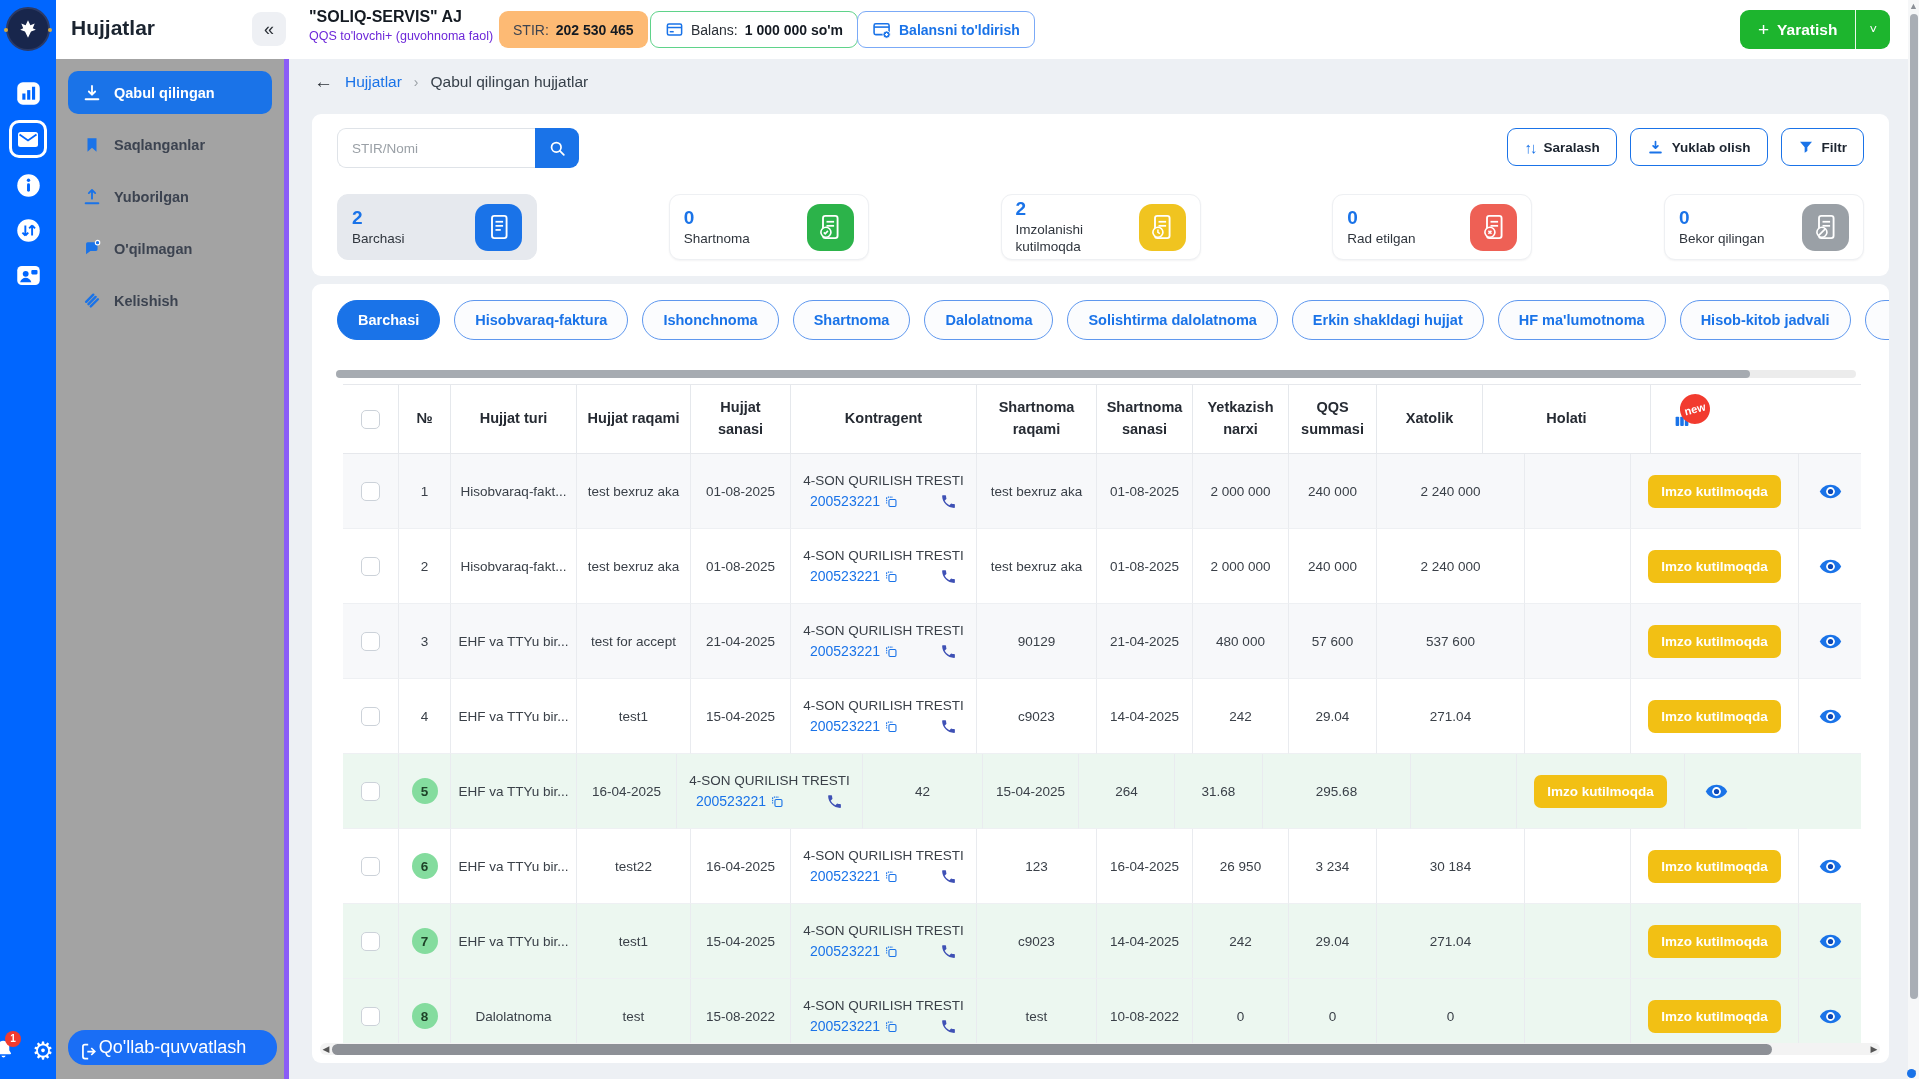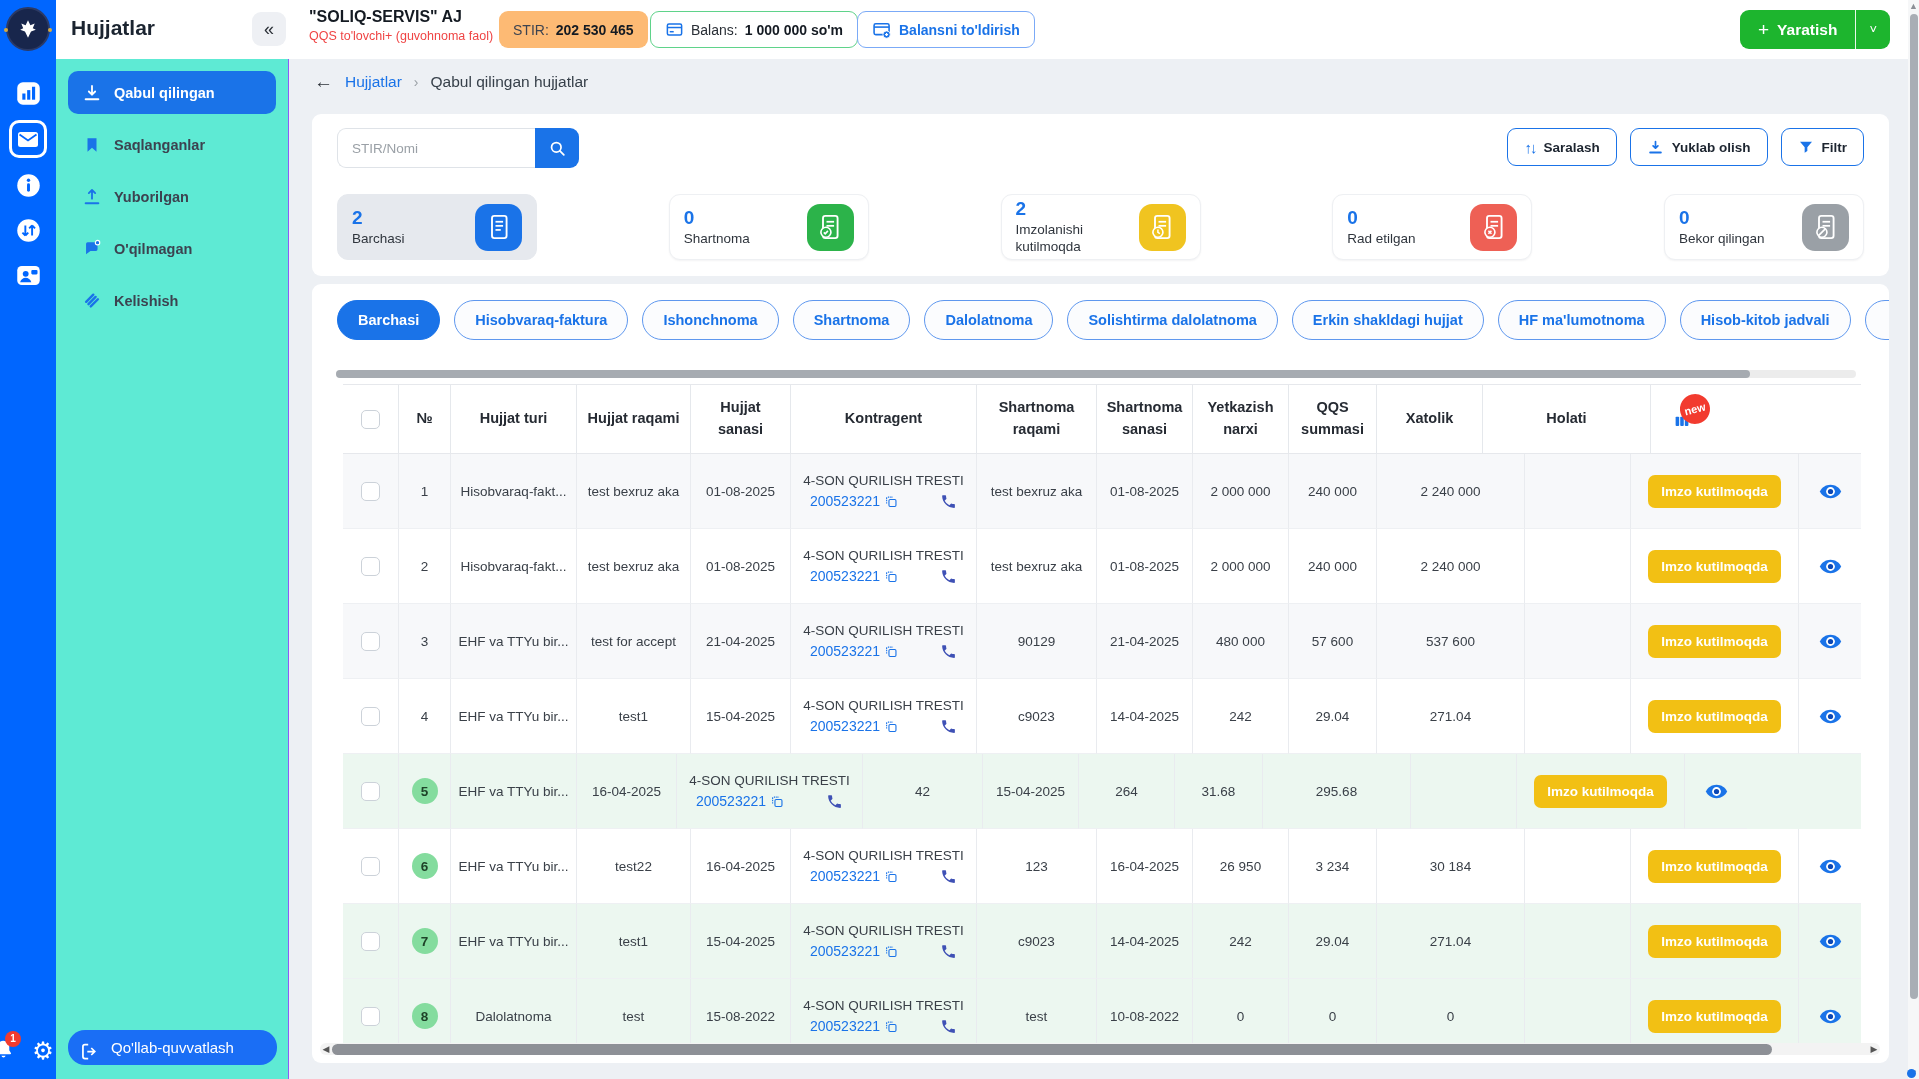--- a/index.html
+++ b/index.html
@@ -10,21 +10,21 @@
   }
   .ic{display:inline-flex;align-items:center;justify-content:center;line-height:1}
   svg{display:block}
 
   
   .header{position:absolute;top:0;left:0;width:1919px;height:59px;background:#fff;display:flex;align-items:center;padding-right:29px;z-index:5}
   .app-title{position:absolute;left:71px;top:16px;font-size:21px;font-weight:700;color:#1b2430}
   .collapse-btn{position:absolute;left:252px;top:12px;width:34px;height:34px;border-radius:9px;background:#eef0f4;border:none;font-size:18px;color:#2a2f36;display:flex;align-items:center;justify-content:center;cursor:pointer}
   .company{position:absolute;left:309px;top:8px}
   .company .cname{font-size:16px;font-weight:700;color:#141a22}
-  .company .csub{font-size:12.5px;color:#ef4444;margin-top:3px}
+  .company .csub{font-size:12.5px;color:#6d28d9;margin-top:3px}
   .chip{display:flex;align-items:center;gap:7px;height:37px;border-radius:9px;padding:0 14px;font-size:14px;white-space:nowrap}
   .chip-stir{position:absolute;left:499px;top:11px;background:#fdba74;color:#3c4350}
   .chip-stir b{color:#141a22}
   .chip-balance{position:absolute;left:650px;top:11px;background:#fff;border:1.5px solid #5fd38a;color:#2a2f36}
   .chip-balance b{color:#141a22}
   .chip-topup{position:absolute;left:857px;top:11px;background:#fff;border:1.5px solid #7baaf7;color:var(--primary);font-weight:700;cursor:pointer}
   .create-btn{position:absolute;right:29px;top:10px;height:39px;display:flex;align-items:stretch;border-radius:9px;overflow:hidden;cursor:pointer}
   .create-main{background:var(--green);color:#fff;font-size:15.5px;font-weight:700;display:flex;align-items:center;gap:8px;padding:0 18px}
   .create-caret{background:var(--green);border-left:1px solid rgba(255,255,255,.9);color:#fff;display:flex;align-items:center;padding:0 13px;font-size:13px}
 
@@ -35,27 +35,27 @@
   .logo:after{content:"";position:absolute;right:-4px;top:19px;width:4px;height:4px;border-radius:50%;background:#d7a93c}
   .rail-ic{width:36px;height:36px;display:flex;align-items:center;justify-content:center;cursor:pointer}
   .rail-top{display:flex;flex-direction:column;align-items:center;gap:9px;margin-top:24px}
   .rail-bottom{margin-top:auto;display:flex;flex-direction:row;align-items:center;gap:10px;margin-bottom:10px}
   .mailbox{width:38px;height:38px;border:3px solid #fff;border-radius:10px;display:flex;align-items:center;justify-content:center}
   .avatar{width:33px;height:33px;background:#fff;border-radius:50%;display:flex;align-items:center;justify-content:center;color:var(--primary);font-weight:700;font-size:13.5px;cursor:pointer}
   .bell-wrap{position:relative;cursor:pointer}
   .bell-badge{position:absolute;top:-7px;right:-6px;min-width:16px;height:16px;background:#f23b2f;border-radius:8px;color:#fff;font-size:10px;font-weight:700;display:flex;align-items:center;justify-content:center;padding:0 4px}
 
   
-  .sidebar{position:absolute;left:56px;top:59px;width:233px;height:1020px;background:#5eead4;border-right:1px solid #8b5cf6;z-index:4}
+  .sidebar{position:absolute;left:56px;top:59px;width:233px;height:1020px;background:#a3a3a3;border-right:5px solid #8b5cf6;z-index:4}
   .side-nav{padding:12px 12px 0 12px;display:flex;flex-direction:column;gap:9px}
   .side-item{display:flex;align-items:center;gap:12px;height:43px;border-radius:10px;padding:0 14px;font-size:14.5px;font-weight:600;color:#3c4350;cursor:pointer}
   .side-item .ic{width:20px}
   .side-item.active{background:var(--primary);color:#fff}
   .side-item.active svg *{stroke:#fff!important;fill:none}
-  .support-btn{position:absolute;left:12px;bottom:14px;width:209px;height:35px;background:#1a6ef5;border:none;border-radius:17px;color:#fff;font-size:15px;cursor:pointer}
+  .support-btn{position:absolute;left:12px;bottom:14px;width:209px;height:35px;background:#1a6ef5;border:none;border-radius:17px;color:#fff;font-size:18px;cursor:pointer}
 
   
   .main{position:absolute;left:289px;top:59px;width:1630px;height:1020px;background:var(--page)}
   .breadcrumb{position:absolute;left:25px;top:12px;display:flex;align-items:center;gap:12px;font-size:15.5px}
   .bc-back{font-size:19px;color:#2a2f36;cursor:pointer}
   .bc-parent{color:var(--link);cursor:pointer}
   .bc-sep{color:#9aa0a6;font-size:14px}
   .bc-current{color:#37404a}
 
   .cardA{position:absolute;left:23px;top:55px;width:1577px;height:162px;background:#fff;border-radius:9px}

